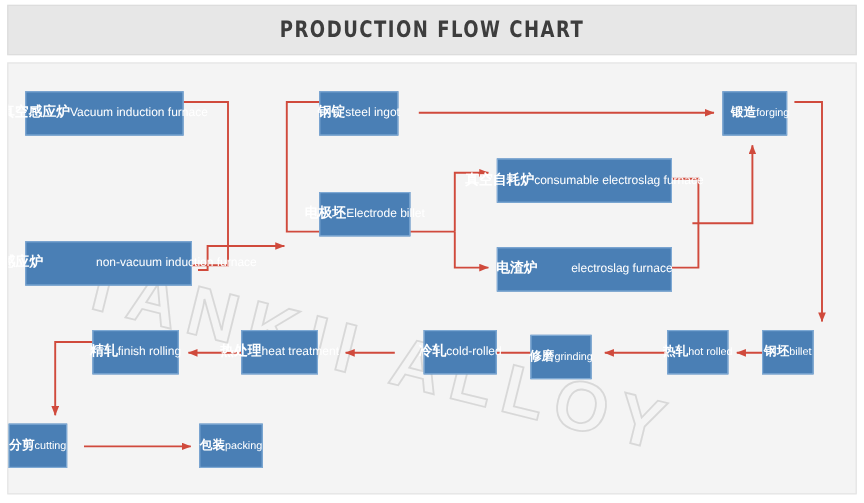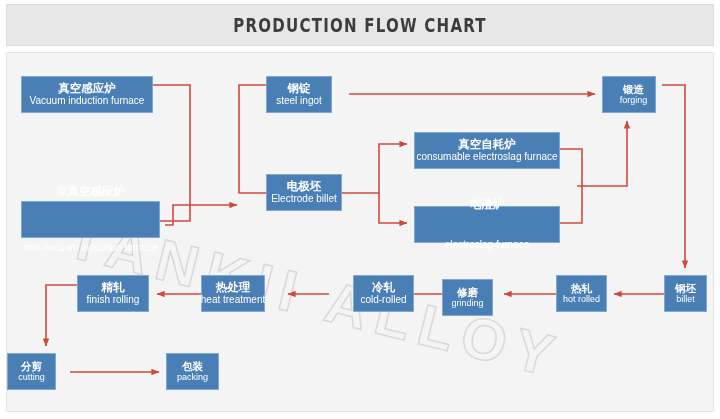--- a/index.html
+++ b/index.html
@@ -87,21 +87,21 @@
     pointer-events: none;
   }
 
   
   .node {
     position: absolute;
     background: #4a7fb5;
     border: 1px solid #7ea9d4;
     box-sizing: border-box;
     display: flex;
-    flex-direction: column;
+    flex-direction: row;
     align-items: center;
     justify-content: center;
     color: #ffffff;
     text-align: center;
     line-height: 1.18;
     padding: 2px 3px;
   }
   .node .cn {
     font-size: 11.5px;
     font-weight: bold;
@@ -171,37 +171,37 @@
           <div class="en">Vacuum induction furnace</div>
         </div>
         <div class="node" style="left: 14px; top: 148px; width: 139px; height: 37px; gap: 44px;">
           <div class="cn">非真空感应炉</div>
           <div class="en">non-vacuum induction furnace</div>
         </div>
         <div class="node" style="left: 259px; top: 23px; width: 66px; height: 37px;">
           <div class="cn">钢锭</div>
           <div class="en">steel ingot</div>
         </div>
-        <div class="node" style="left: 259px; top: 121px; width: 76px; height: 37px;">
+        <div class="node" style="left: 259px; top: 107px; width: 76px; height: 37px;">
           <div class="cn">电极坯</div>
           <div class="en">Electrode billet</div>
         </div>
         <div class="node" style="left: 407px; top: 79px; width: 146px; height: 37px;">
           <div class="cn">真空自耗炉</div>
           <div class="en">consumable electroslag furnace</div>
         </div>
         <div class="node" style="left: 407px; top: 153px; width: 146px; height: 37px; gap: 28px;">
           <div class="cn">电渣炉</div>
           <div class="en">electroslag furnace</div>
         </div>
         <div class="node small" style="left: 595px; top: 23px; width: 54px; height: 37px; padding-left: 12px;">
           <div class="cn">锻造</div>
           <div class="en">forging</div>
         </div>
-        <div class="node small" style="left: 657px; top: 222px; width: 43px; height: 37px;">
+        <div class="node small" style="left: 628px; top: 222px; width: 43px; height: 37px;">
           <div class="cn">钢坯</div>
           <div class="en">billet</div>
         </div>
         <div class="node small" style="left: 549px; top: 222px; width: 51px; height: 37px;">
           <div class="cn">热轧</div>
           <div class="en">hot rolled</div>
         </div>
         <div class="node small" style="left: 435px; top: 226px; width: 51px; height: 37px;">
           <div class="cn">修磨</div>
           <div class="en">grinding</div>

